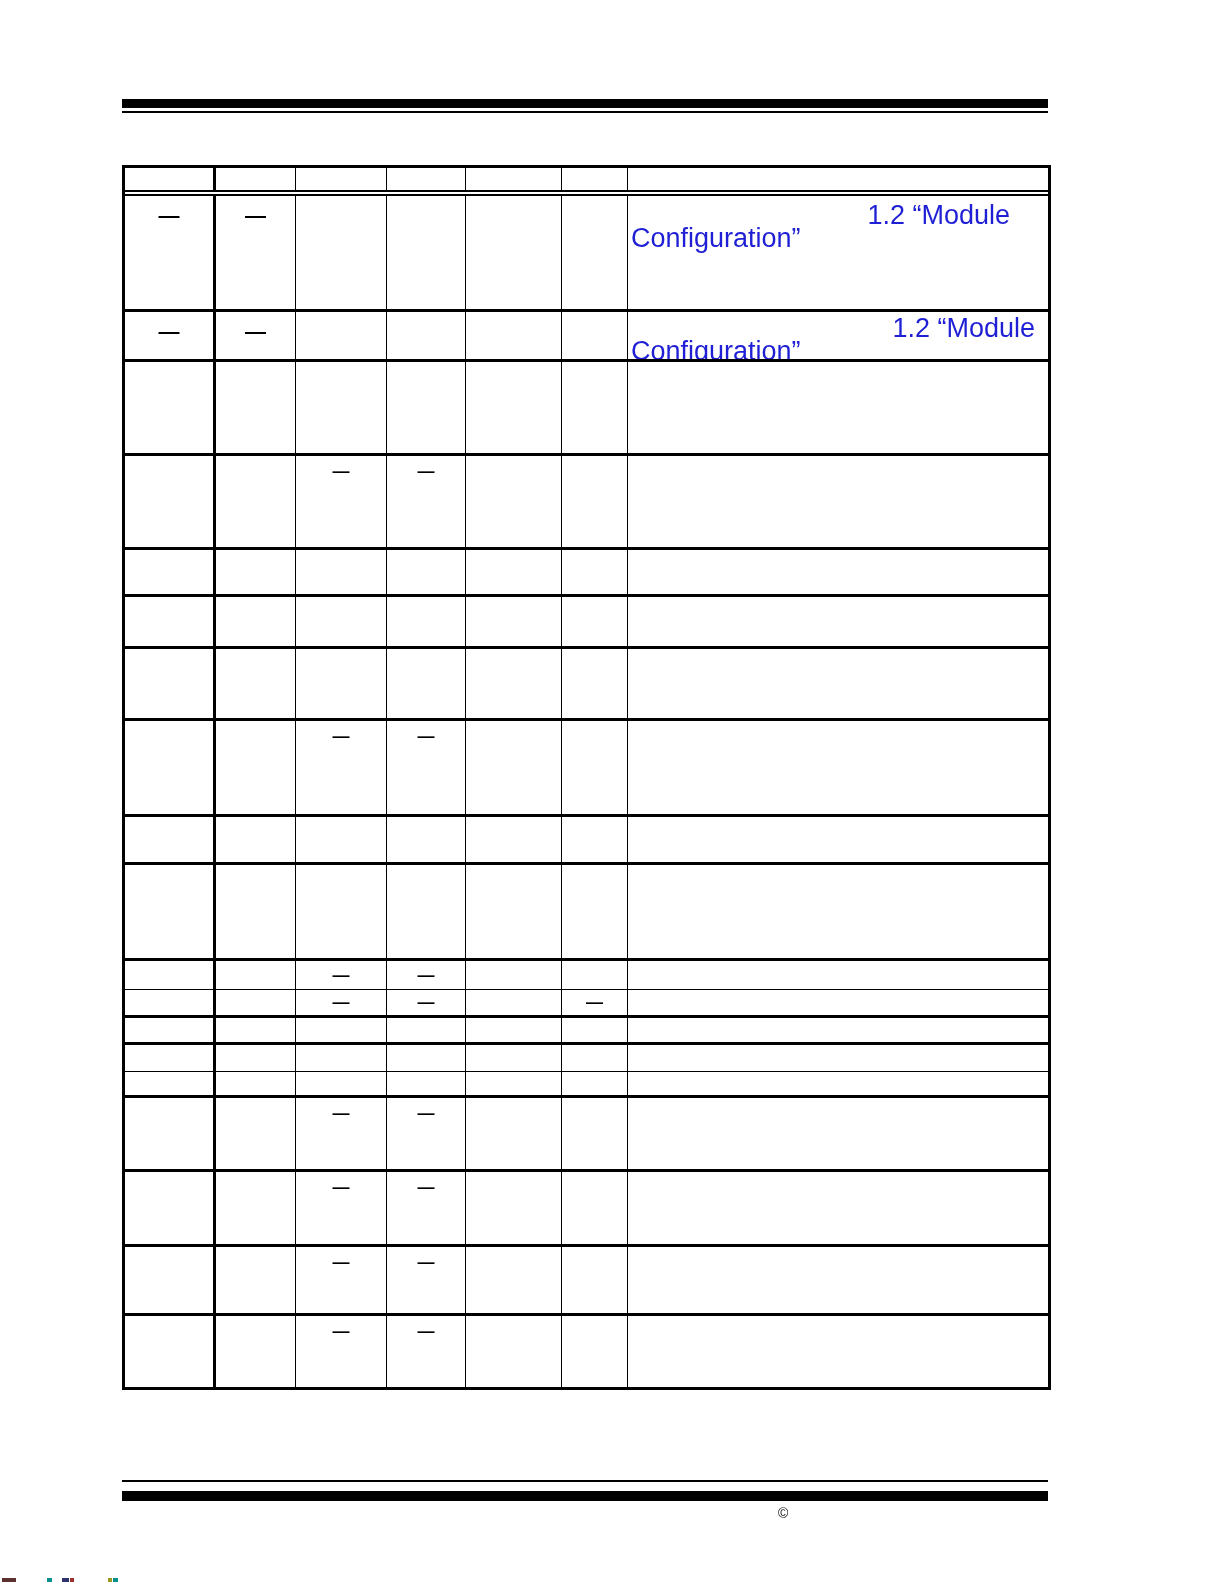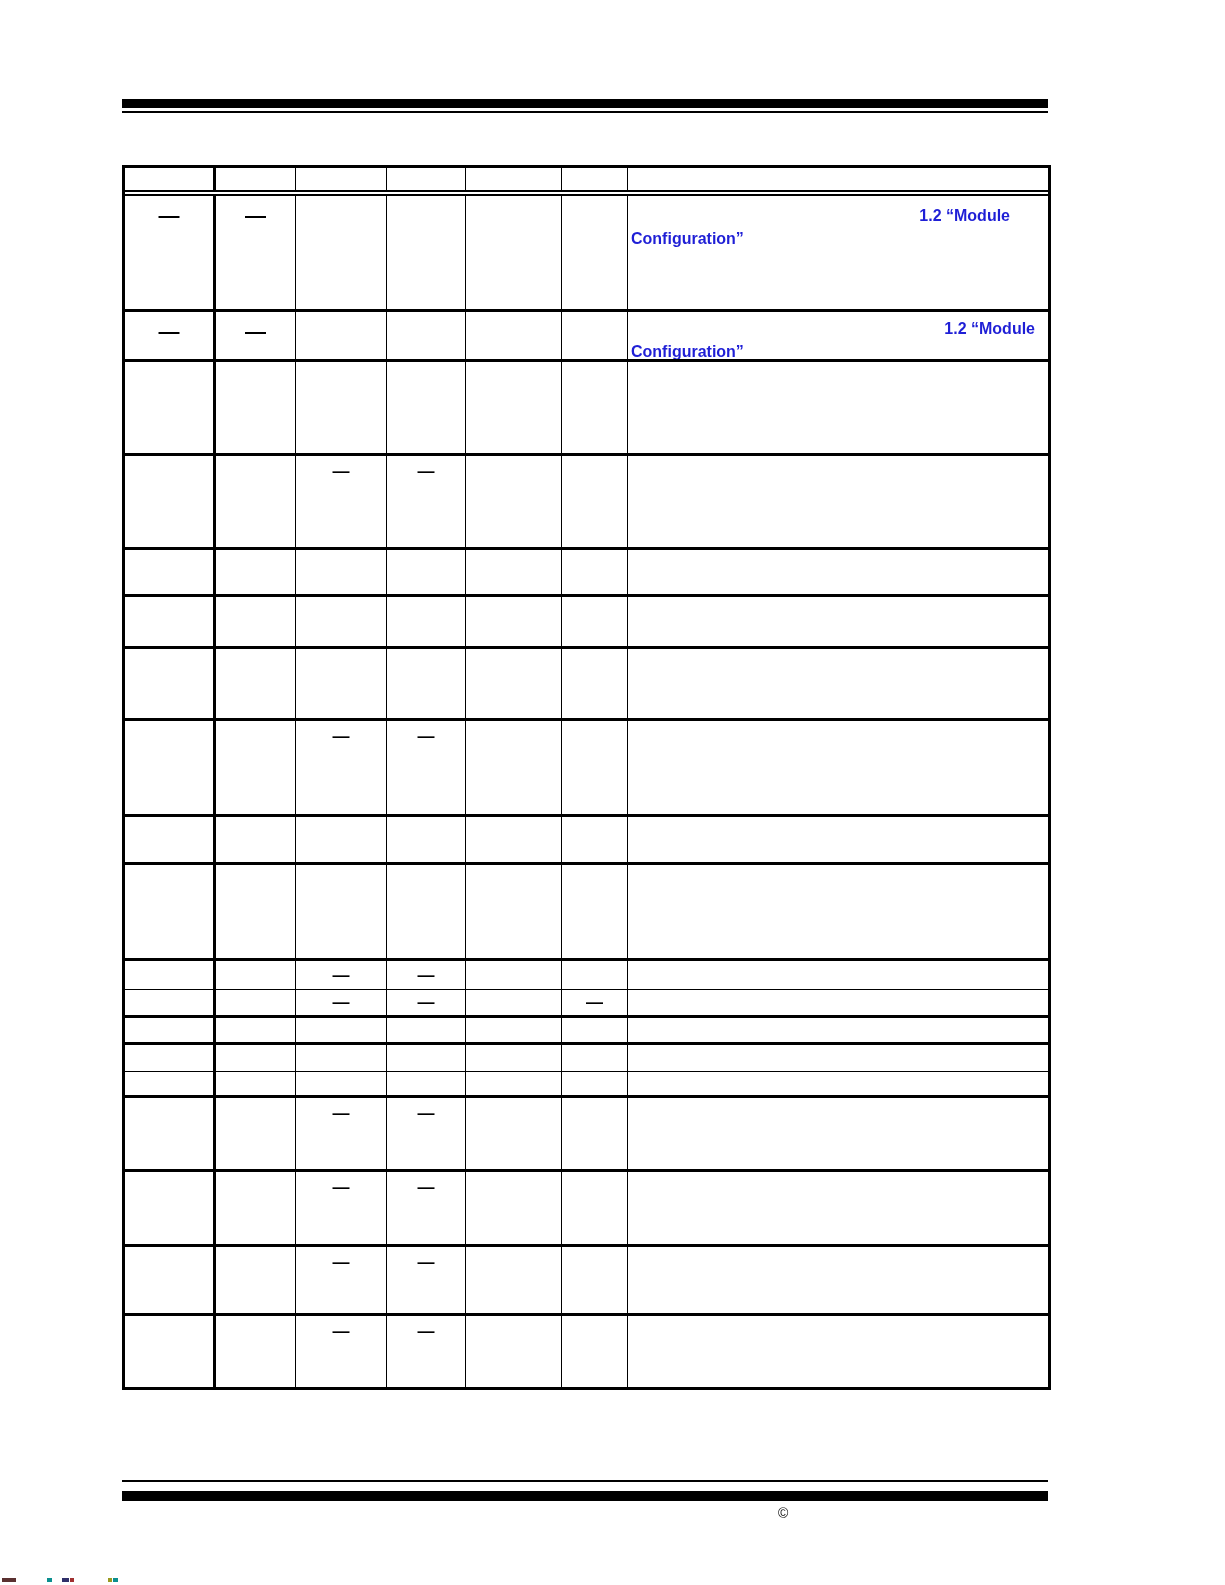--- a/index.html
+++ b/index.html
@@ -34,21 +34,21 @@
   .cell:last-child{border-right:none;text-align:left;}
   .thin .cell{display:flex;align-items:center;justify-content:center;}
   .thin .cell:last-child{justify-content:flex-start;}
   .dash{
     font-weight:bold;font-size:17px;line-height:17px;
     display:inline-block;padding-top:7px;color:#000;
   }
   .thin .dash{padding-top:0;}
   .big .dash{font-size:21px;line-height:20px;padding-top:9px;}
   .linkwrap{
-    font-weight:bold;font-size:16px;line-height:23px;
+    font-weight:normal;font-size:27px;line-height:23px;
     padding:8px 38px 0 3px;
   }
   .linkwrap.variant2{padding:5px 13px 0 3px;}
   .linkwrap .l1{text-align:right;}
   .linkwrap .l2{text-align:left;}
   #copyright-symbol{
     position:absolute;left:778px;top:1505px;font-size:14px;color:#111;
   }
   .cutoff-seg{position:absolute;top:1578px;height:4px;}
 </style>

